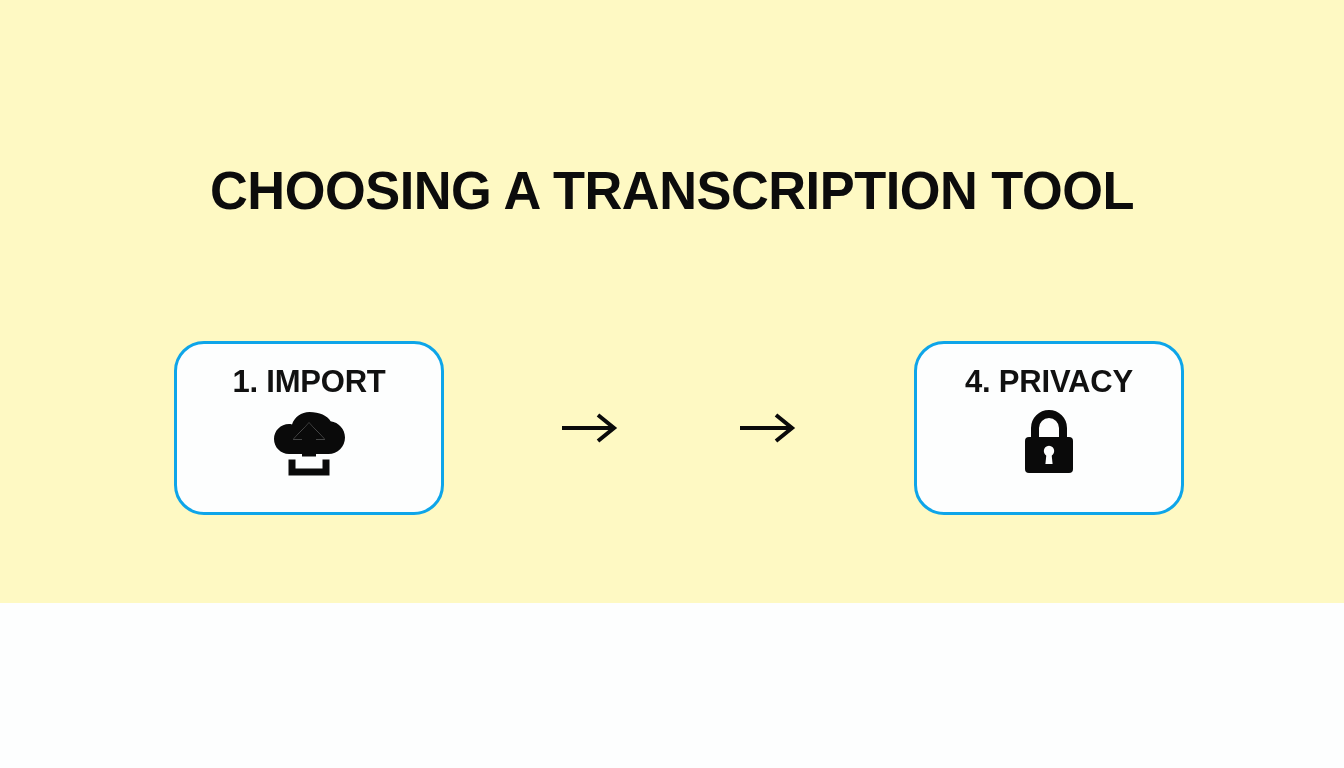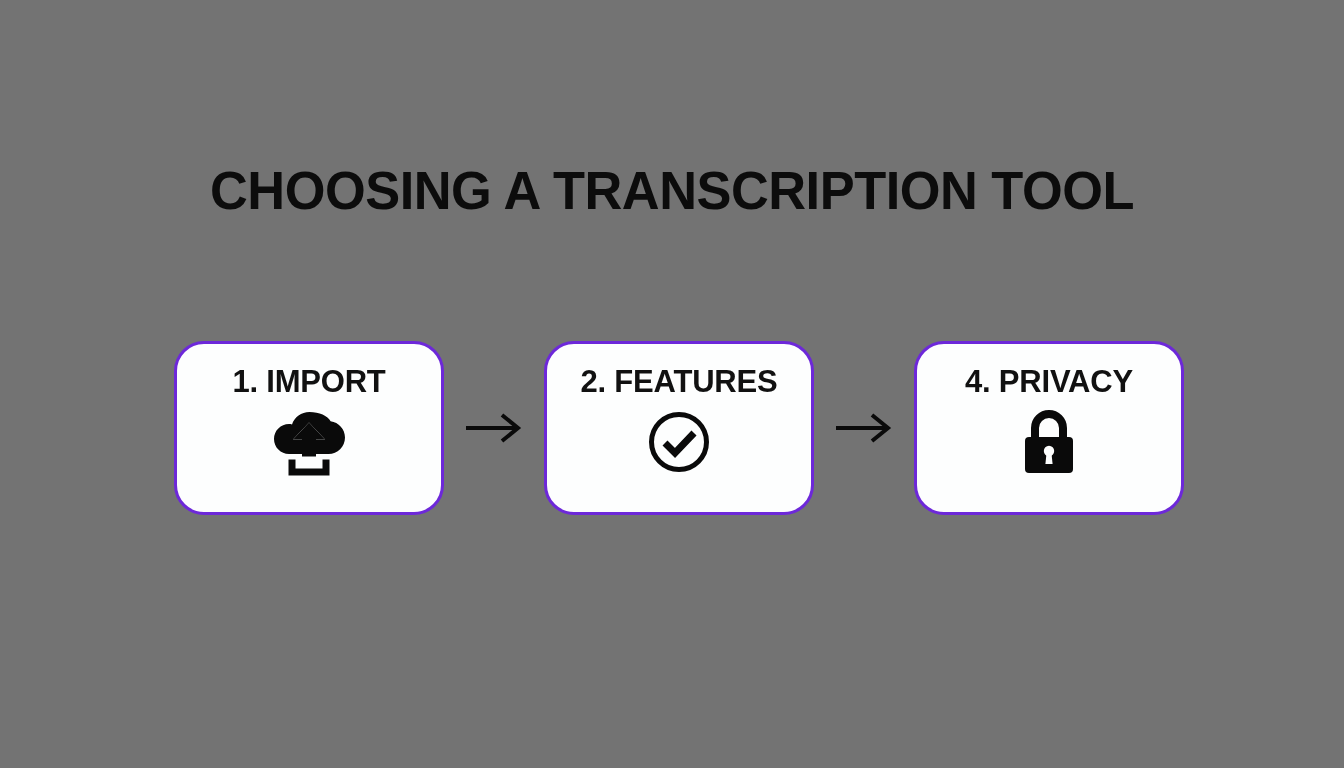--- a/index.html
+++ b/index.html
@@ -12,22 +12,22 @@
     height: 768px;
     overflow: hidden;
     background: #fdfefe;
     font-family: "Liberation Sans", sans-serif;
     -webkit-font-smoothing: antialiased;
   }
 
   .slide {
     position: relative;
     width: 1344px;
-    height: 768px;
-    background: #737373;
+    height: 603px;
+    background: #fef9c3;
   }
 
   
   .title {
     position: absolute;
     left: 0;
     top: 163px;
     width: 1344px;
     text-align: center;
     font-family: "Liberation Sans", sans-serif;
@@ -51,21 +51,21 @@
     display: flex;
     flex-direction: row;
     align-items: center;
     justify-content: space-between;
   }
 
   .card {
     box-sizing: border-box;
     width: 270px;
     height: 174px;
-    border: 3px solid #6d28d9;
+    border: 3px solid #0ea5e9;
     border-radius: 30px;
     background: #fdfefe;
     display: flex;
     flex-direction: column;
     align-items: center;
     justify-content: flex-start;
     padding-top: 20px;
   }
 
   .card-label {
@@ -138,29 +138,20 @@
       </span>
     </div>
 
     <div class="arrow">
       <svg width="60" height="34" viewBox="0 0 60 34" xmlns="http://www.w3.org/2000/svg">
         <line x1="2" y1="17" x2="52" y2="17" stroke="#0a0a0a" stroke-width="4" stroke-linecap="butt"></line>
         <polyline points="38,4 54,17 38,30" fill="none" stroke="#0a0a0a" stroke-width="4" stroke-linecap="butt" stroke-linejoin="miter"></polyline>
       </svg>
     </div>
 
-    <div class="card">
-      <div class="card-label">2. FEATURES</div>
-      <span class="card-icon">
-        <svg width="64" height="64" viewBox="0 0 64 64" xmlns="http://www.w3.org/2000/svg">
-          <circle cx="32" cy="32" r="27.5" fill="none" stroke="#0a0a0a" stroke-width="5"></circle>
-          <polyline points="18,33 28,43 47,23" fill="none" stroke="#0a0a0a" stroke-width="7" stroke-linecap="butt" stroke-linejoin="miter"></polyline>
-        </svg>
-      </span>
-    </div>
 
     <div class="arrow">
       <svg width="60" height="34" viewBox="0 0 60 34" xmlns="http://www.w3.org/2000/svg">
         <line x1="2" y1="17" x2="52" y2="17" stroke="#0a0a0a" stroke-width="4" stroke-linecap="butt"></line>
         <polyline points="38,4 54,17 38,30" fill="none" stroke="#0a0a0a" stroke-width="4" stroke-linecap="butt" stroke-linejoin="miter"></polyline>
       </svg>
     </div>
 
     <div class="card">
       <div class="card-label">4. PRIVACY</div>

